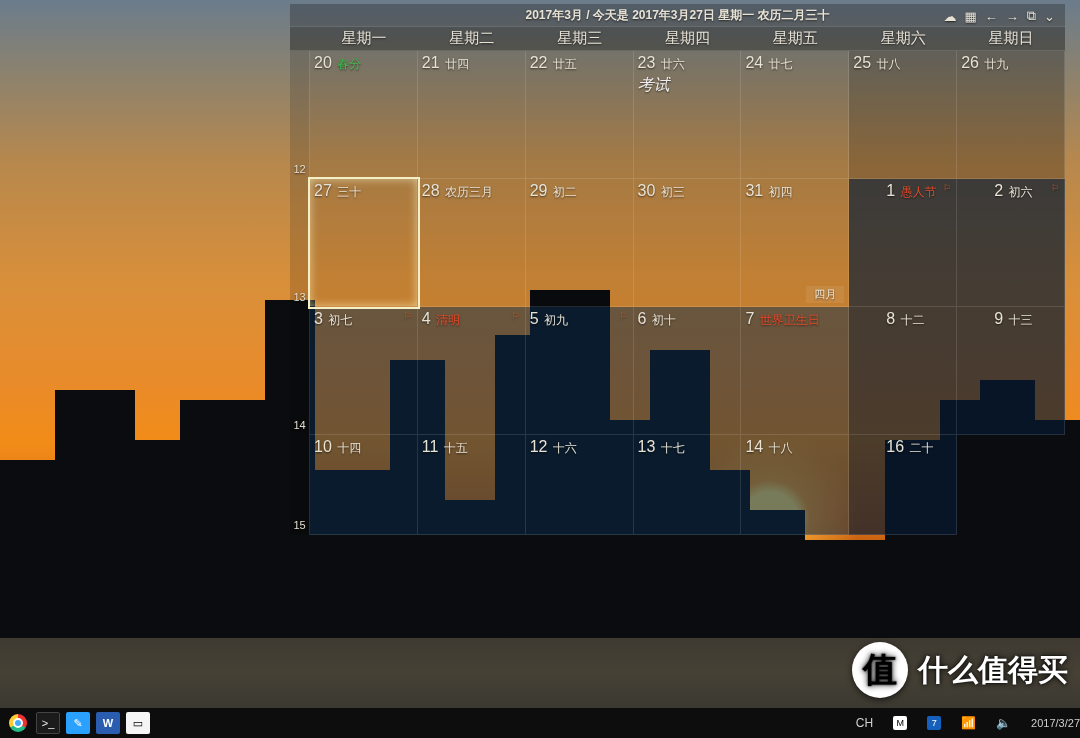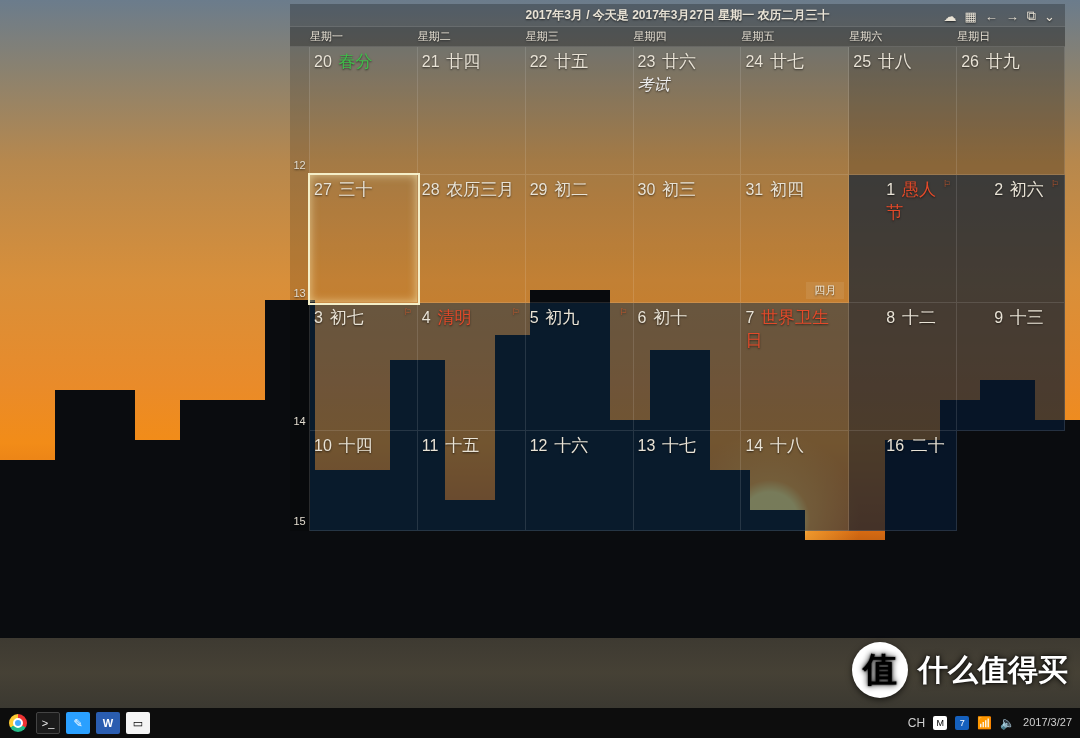--- a/index.html
+++ b/index.html
@@ -68,42 +68,42 @@
   }
   .cal-title { flex:1; text-align:center; font-size:12px; font-weight:bold; }
   .cal-icons { display:flex; gap:8px; align-items:center; position:absolute; right:10px; top:4px;}
   .cal-icons span { font-size:13px; cursor:pointer; }
   .dow {
     display:grid; grid-template-columns: 20px repeat(7,1fr);
     background:rgba(0,0,0,0.35);
     border-top:1px solid rgba(255,255,255,0.15);
     border-bottom:1px solid rgba(255,255,255,0.12);
   }
-  .dow > div { text-align:left; padding:2px 0; font-size:11px;}
+  .dow > div { text-align:center; padding:2px 0; font-size:15px;}
   .grid { display:grid; grid-template-columns: 20px repeat(7,1fr); }
   .weeknum {
     border-right:1px solid rgba(255,255,255,0.14);
     display:flex; align-items:flex-end; justify-content:center;
     font-size:11px; padding-bottom:4px;
     background:rgba(0,0,0,0.15);
     color:#e2dccf;
   }
   .cell {
     position:relative;
     border-right:1px solid rgba(255,255,255,0.12);
     border-bottom:1px solid rgba(255,255,255,0.12);
     height:128px;
     padding:3px 4px;
     background:rgba(0,0,0,0.10);
   }
   .cell.weekend { background:rgba(0,0,0,0.25); }
   .cell.nextmonth { background:rgba(10,40,70,0.55); }
   .cell.nextmonth.weekend { background:rgba(5,25,50,0.7);padding-left:37px; }
   .cell .dn { font-size:16px; }
-  .cell .lunar { font-size:17px; margin-left:2px;}
+  .cell .lunar { font-size:12px; margin-left:2px;}
   .special { color:#e24a2a; }
   .green { color:#3fbf4a; }
   .event { font-size:16px; color:#eee; margin-top:2px;font-style:italic;}
   .flag { position:absolute; top:4px; right:5px; font-size:9px; color:#d85a2a;}
   .today {
     outline:2px solid #f5efc8;
     box-shadow:0 0 10px rgba(255,250,200,0.6) inset;
     z-index:2;
   }
   .month-divider {
@@ -127,21 +127,21 @@
   }
   .tb-icon.chrome {
     background:conic-gradient(#e33 0 120deg,#2b8 120deg 240deg,#fc3 240deg 360deg);
     border-radius:50%; width:18px; height:18px; position:relative; margin:0 3px;
   }
   .tb-icon.chrome::after{content:"";position:absolute;inset:4px;border-radius:50%;background:#4af;border:2px solid #fff;}
   .tb-icon.term { background:#1b1b1b; color:#eee; border:1px solid #444;}
   .tb-icon.note { background:#2aa0ff; color:#fff;}
   .tb-icon.word { background:#2a5db0; color:#fff; font-weight:bold;}
   .tb-icon.text { background:#f5f5f5; color:#000;}
-  .tb-right { margin-left:auto; display:flex; gap:8px; padding-right:8px;}
+  .tb-right { margin-left:auto; display:flex; align-items:center; gap:20px; }
   .tray-i { font-size:12px; }
   .tray-badge {
     width:14px; height:14px; display:inline-flex; align-items:center; justify-content:center;
     font-size:9px; border-radius:2px;
   }
 
   
   .watermark {
     position:absolute; right:12px; bottom:40px;
     display:flex; align-items:center; gap:10px;

